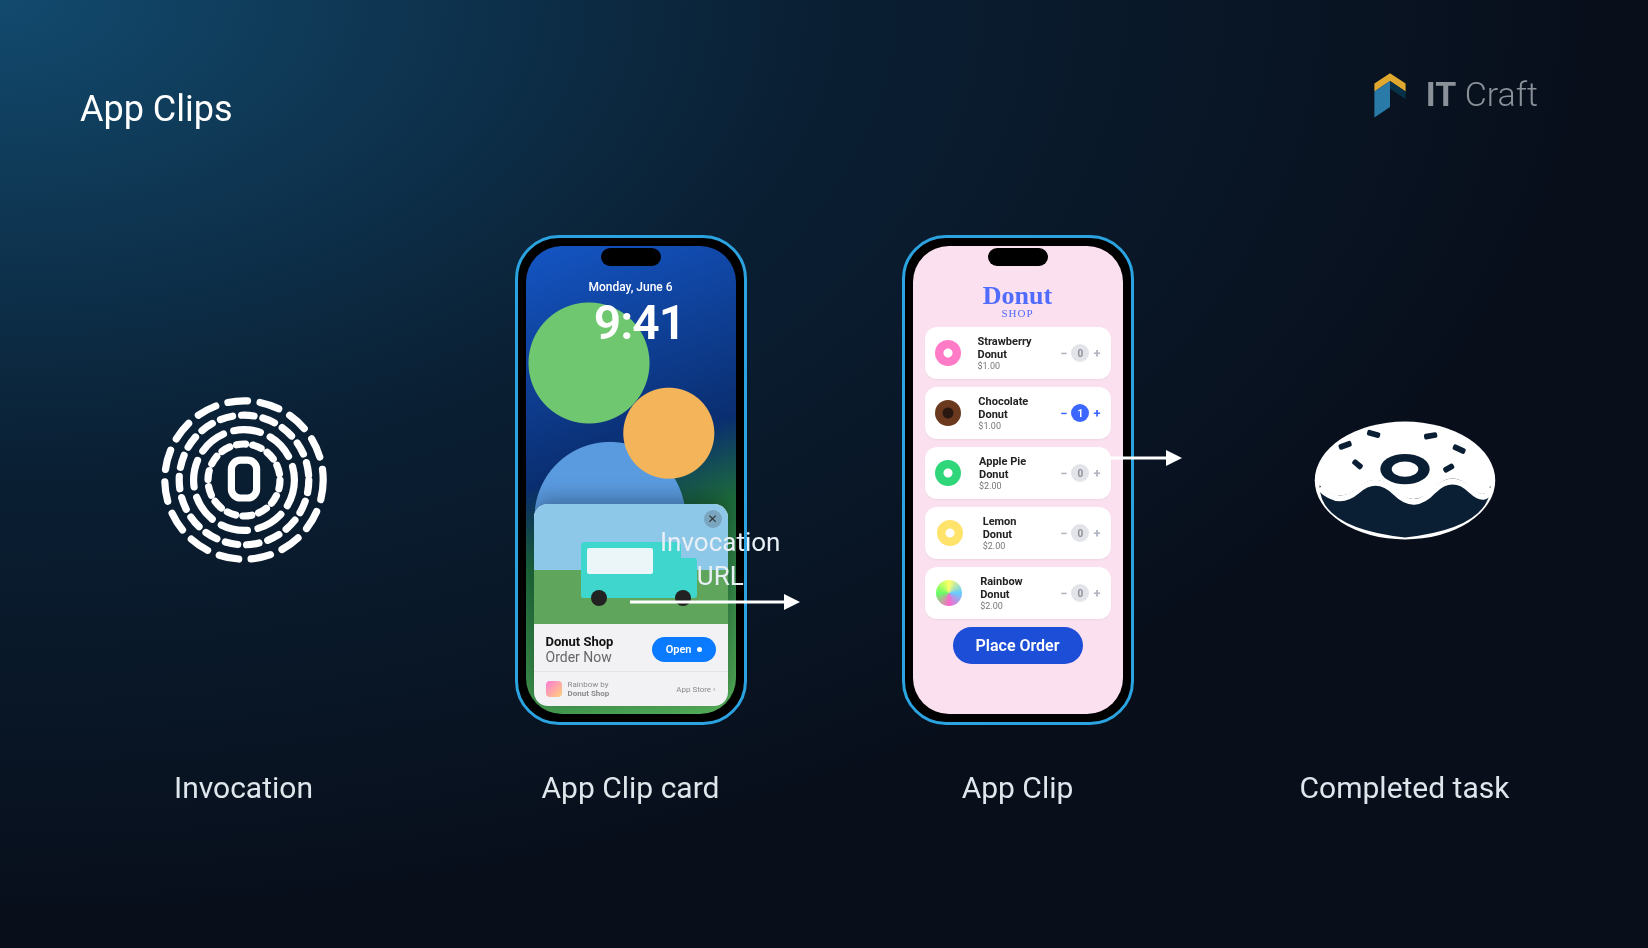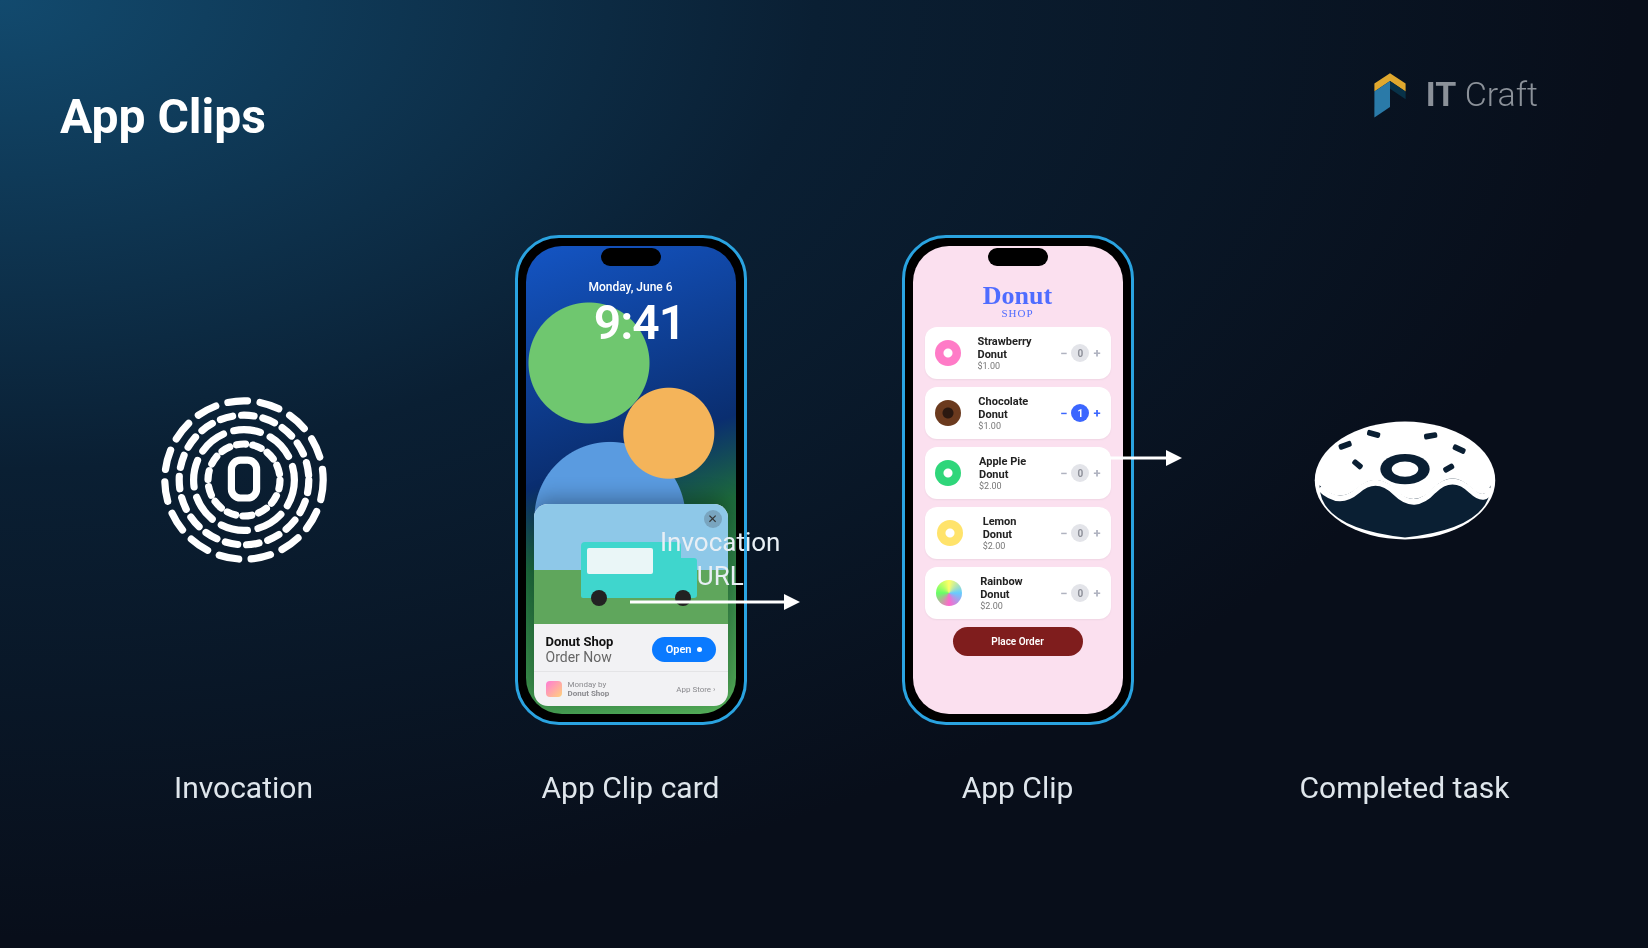--- a/index.html
+++ b/index.html
@@ -8,23 +8,23 @@
   height: 948px;
   background: radial-gradient(ellipse at 0% 0%, #124a6e 0%, #0a1f33 35%, #080e1a 70%);
   font-family: -apple-system, BlinkMacSystemFont, "Segoe UI", Roboto, Arial, sans-serif;
   color: #e8eff5;
   position: relative;
   overflow: hidden;
 }
 .title {
   position: absolute;
   top: 88px;
-  left: 60px;
-  font-size: 48px;
-  font-weight: 700;
+  left: 80px;
+  font-size: 36px;
+  font-weight: 400;
   color: #ffffff;
 }
 .logo {
   position: absolute;
   top: 68px;
   right: 110px;
   display: flex;
   align-items: center;
   gap: 10px;
   color: #8b9199;
@@ -131,21 +131,21 @@
 .ds-sub{text-align:center;font-family:"Comic Sans MS",cursive;color:#4f6cff;font-size:11px;letter-spacing:1px;margin-bottom:8px;}
 .item{background:#fff;border-radius:12px;padding:8px 10px;display:flex;align-items:center;gap:17px;margin-bottom:8px;box-shadow:0 1px 2px rgba(0,0,0,.05);}
 .item .thumb{width:34px;height:34px;border-radius:8px;}
 .item .nm{font-size:11px;font-weight:700;color:#222;}
 .item .pr{font-size:9px;color:#777;}
 .item .stepper{margin-left:auto;display:flex;align-items:center;gap:4px;font-size:13px;}
 .minus,.plus{color:#b0b3c0;font-weight:700;}
 .item.active .minus,.item.active .plus{color:#3b66ff;}
 .qty{width:18px;height:18px;border-radius:50%;background:#e3e4e9;color:#8e9099;font-size:10px;display:flex;align-items:center;justify-content:center;font-weight:700;}
 .item.active .qty{background:#3b66ff;color:#fff;}
-.place{margin:6px auto 0;display:block;width:130px;text-align:center;background:#7f1d1d;color:#fff;font-size:10px;font-weight:600;padding:9px 0;border-radius:20px;}
+.place{margin:6px auto 0;display:block;width:130px;text-align:center;background:#1d4ed8;color:#fff;font-size:16px;font-weight:600;padding:9px 0;border-radius:20px;}
 
 
 .th-straw{background:radial-gradient(circle,#fff 0 4px,transparent 5px),#ff7bc7;}
 .th-choc{background:radial-gradient(circle,#2a1810 0 5px,transparent 6px),#6b3a1e;}
 .th-apple{background:radial-gradient(circle,#fff 0 4px,transparent 5px),#2fd67a;}
 .th-lemon{background:radial-gradient(circle,#fff 0 4px,transparent 5px),#ffe36b;}
 .th-rain{background:conic-gradient(#ff6,#6cf,#f6c,#6f6,#ff6);}
 .th-rain,.th-straw,.th-choc,.th-apple,.th-lemon{border-radius:50% !important;}
 .item .thumb{display:flex;align-items:center;justify-content:center;}
 .item .thumb > div{width:26px;height:26px;}
@@ -209,21 +209,21 @@
           <div class="card-meta">
             <div>
               <div class="t1">Donut Shop</div>
               <div class="t2">Order Now</div>
             </div>
             <div class="open-btn">Open</div>
           </div>
           <div class="powered">
             <div class="ic"></div>
             <div>
-              <div>Monday by</div>
+              <div>Rainbow by</div>
               <b>Donut Shop</b>
             </div>
             <div class="r">App Store ›</div>
           </div>
         </div>
       </div>
     </div>
   </div>
 
   <div class="col">

